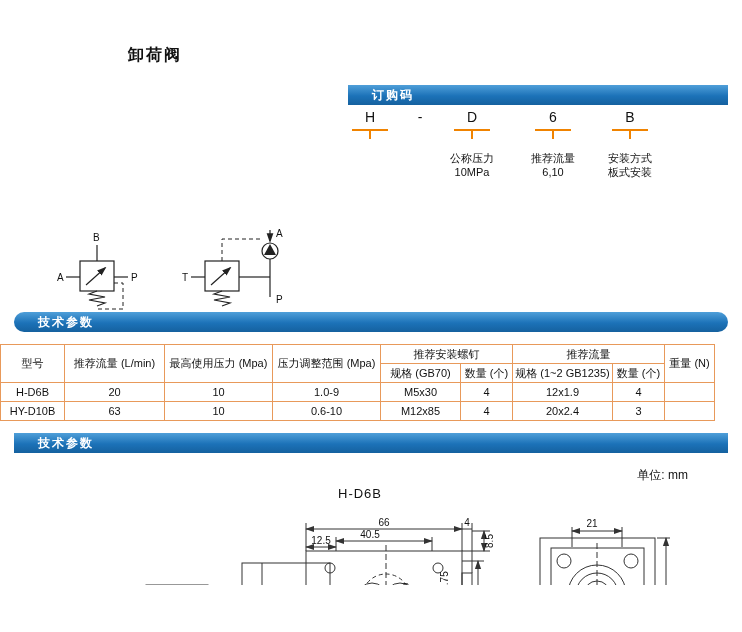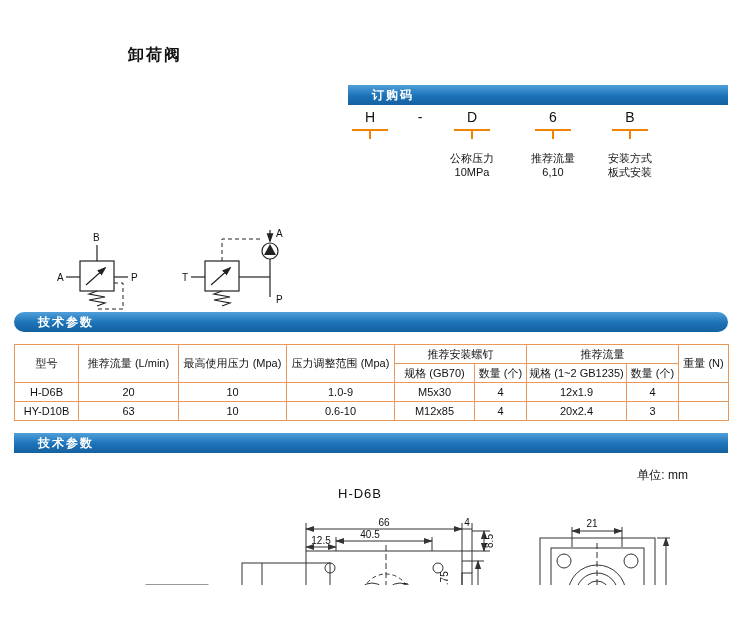--- a/index.html
+++ b/index.html
@@ -111,21 +111,21 @@
     </g>
     <g font-size="10" fill="#111" stroke="none">
       <text x="127" y="56">T</text>
       <text x="221" y="12">A</text>
       <text x="221" y="78">P</text>
     </g>
   </svg>
 
   <div class="abs bar" style="left:14px;top:279px;width:714px;border-radius:10px;">技术参数</div>
 
-  <table class="tech abs" style="left:14px;top:311px;">
+  <table class="tech abs" style="left:0;top:311px;">
     <colgroup>
       <col style="width:64px">
         <col style="width:100px">
         <col style="width:108px">
         <col style="width:108px">
       <col style="width:80px">
         <col style="width:52px">
         <col style="width:100px">
         <col style="width:52px">
         <col style="width:50px">

